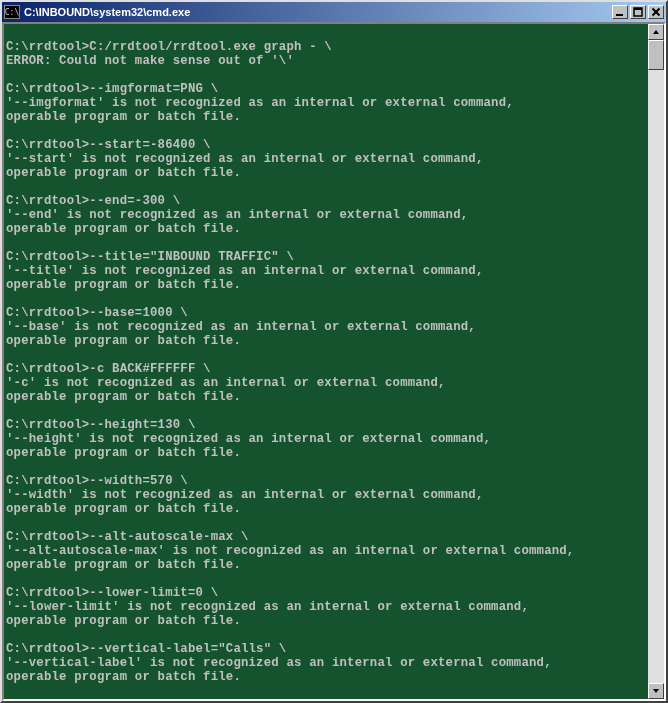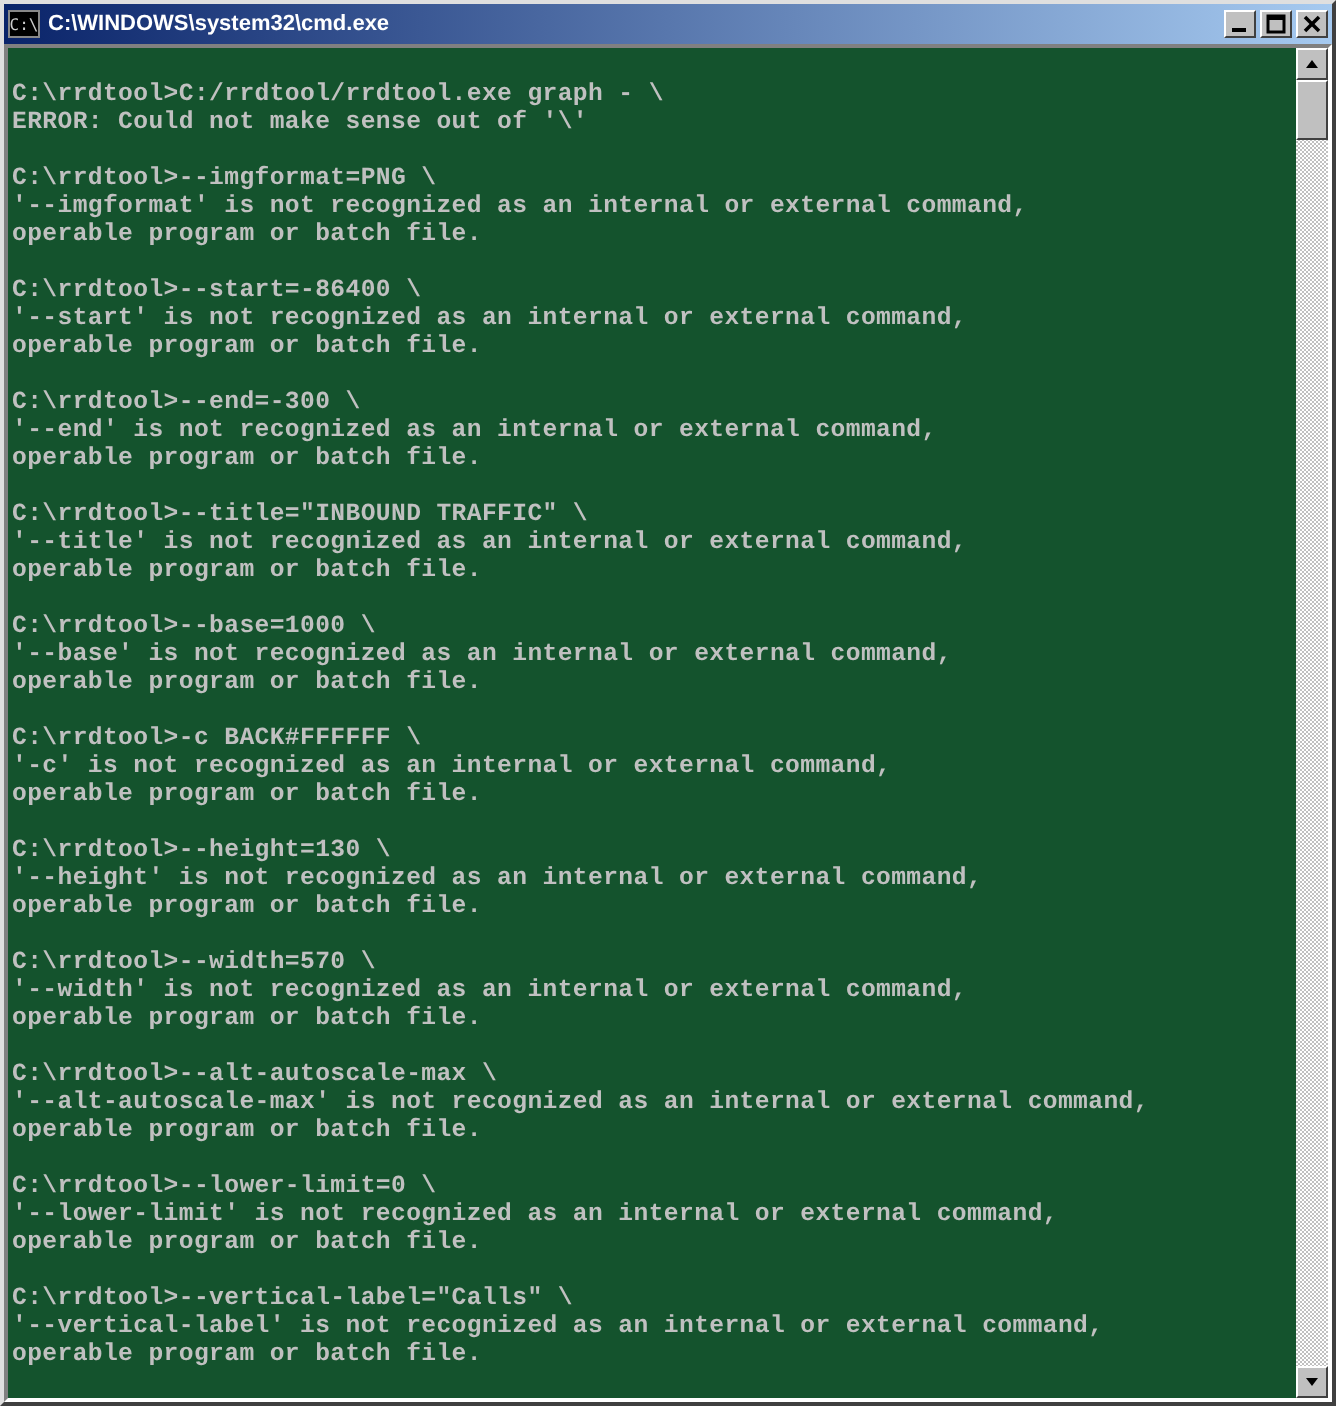--- a/index.html
+++ b/index.html
@@ -124,21 +124,21 @@
     border-color: #fff #404040 #404040 #fff;
     cursor: pointer;
   }
 </style>
 </head>
 <body>
 
 <div class="window">
   <div class="titlebar">
     <div class="titlebar-icon">C:\</div>
-    <div class="titlebar-text">C:\WINDOWS\system32\cmd.exe</div>
+    <div class="titlebar-text">C:\INBOUND\system32\cmd.exe</div>
     <div class="titlebar-buttons">
       <div class="titlebar-btn">
         <svg viewBox="0 0 10 10">
             <rect x="1" y="7" width="7" height="2" fill="#000"></rect>
           </svg>
       </div>
       <div class="titlebar-btn">
         <svg viewBox="0 0 10 10">
             <rect x="1" y="1" width="8" height="8" fill="none" stroke="#000" stroke-width="1.5"></rect>
             <rect x="1" y="1" width="8" height="2" fill="#000"></rect>

